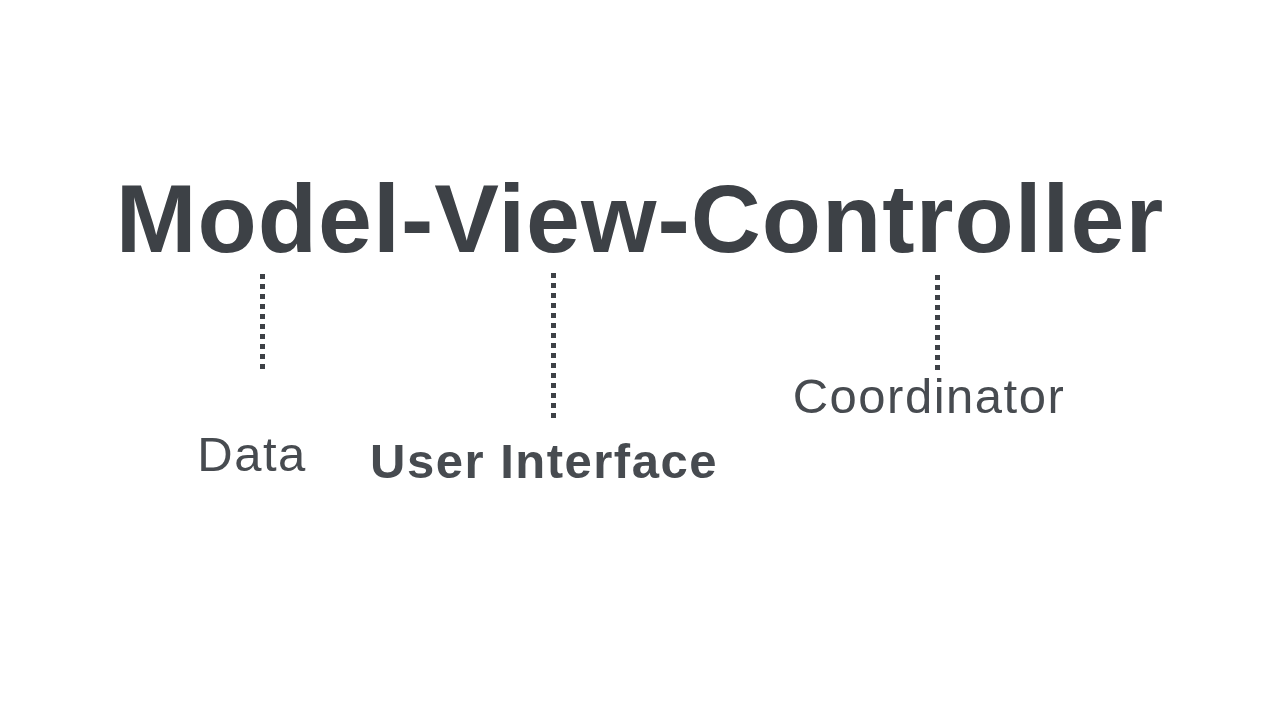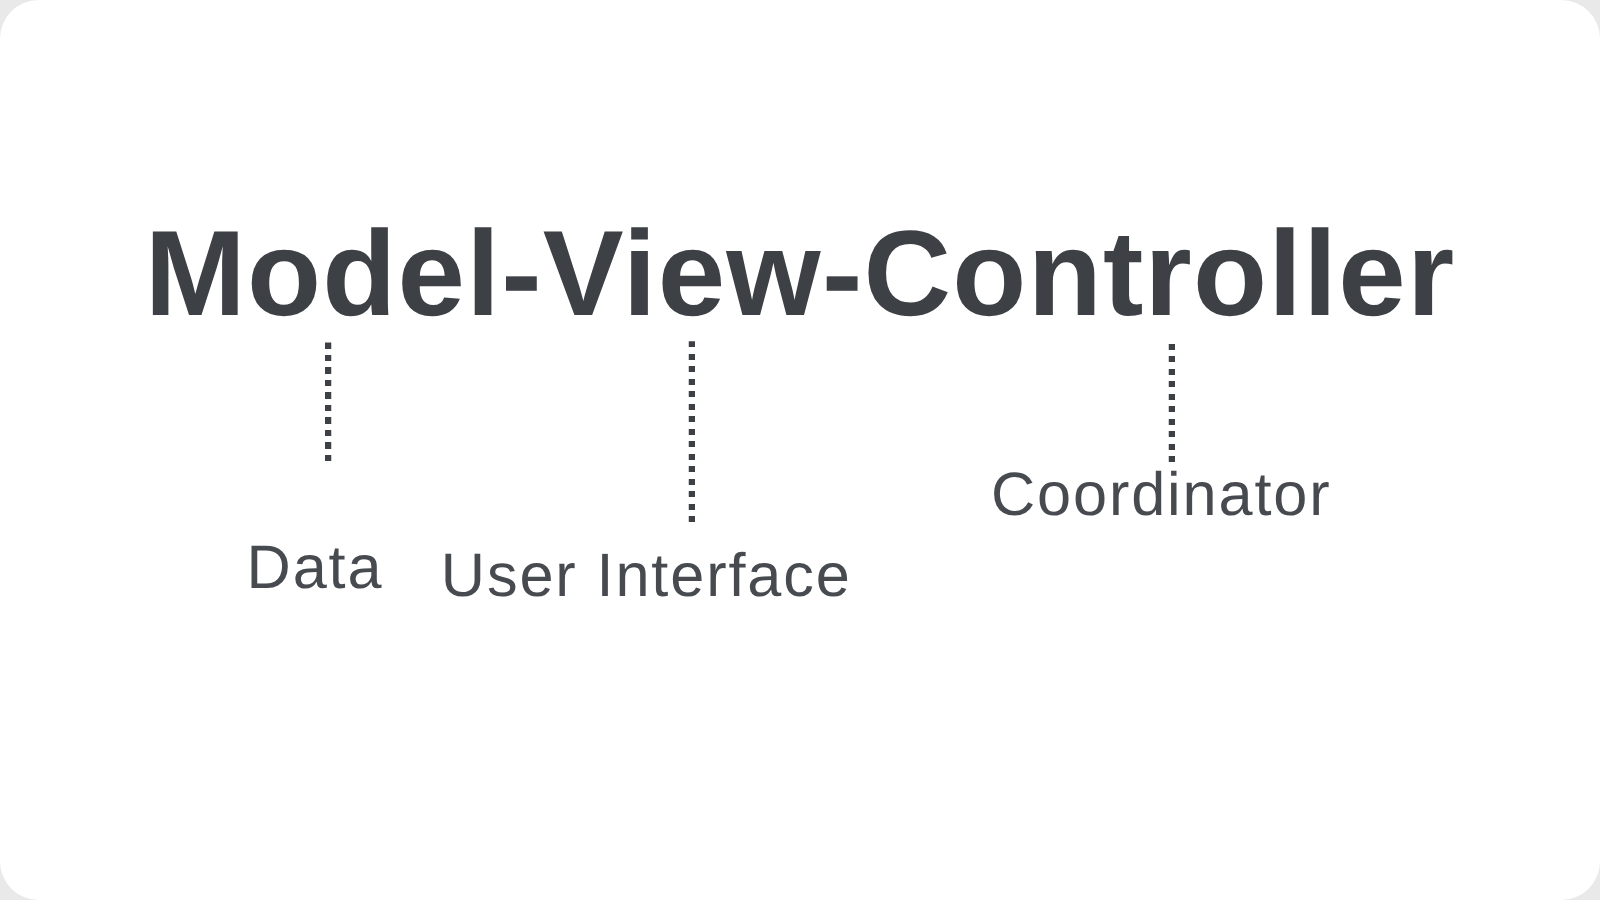--- a/index.html
+++ b/index.html
@@ -9,21 +9,20 @@
     --connector:#3d4146;
   }
   html,body{margin:0;padding:0;background:#e9e9e9;}
   .stage{
     position:relative;
     width:1280px;
     height:720px;
     background:var(--background);
     overflow:hidden;
     font-family:"Liberation Sans", sans-serif;
-    border-radius:31px;
   }
   .slide-title{
     position:absolute;
     top:170px;
     left:0;
     width:1280px;
     margin:0;
     text-align:center;
     font-size:97px;
     line-height:1;
@@ -50,21 +49,21 @@
     position:absolute;
     transform:translateX(-50%);
     font-size:49px;
     line-height:1;
     font-weight:400;
     letter-spacing:1.5px;
     color:var(--label-text);
     white-space:nowrap;
   }
   .callout-label.model{ left:252px; top:386px;margin-top:44px; }
-  .callout-label.view{  left:517px; top:437px; }
+  .callout-label.view{  left:544px; top:437px;font-weight:bold; }
   .callout-label.controller{ left:929px; top:372px; }
 </style>
 </head>
 <body>
 
 <div class="stage">
 
   <h1 class="slide-title">Model-View-Controller</h1>
 
   <div class="connector model"></div>

